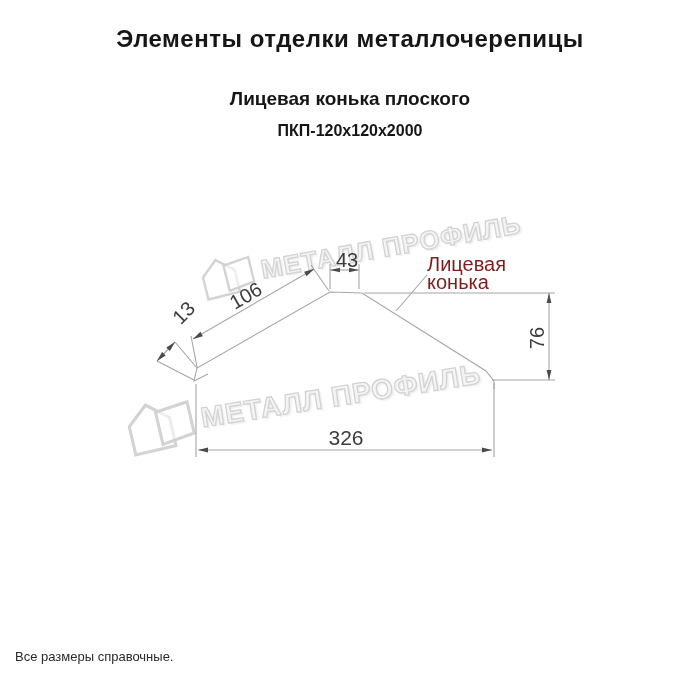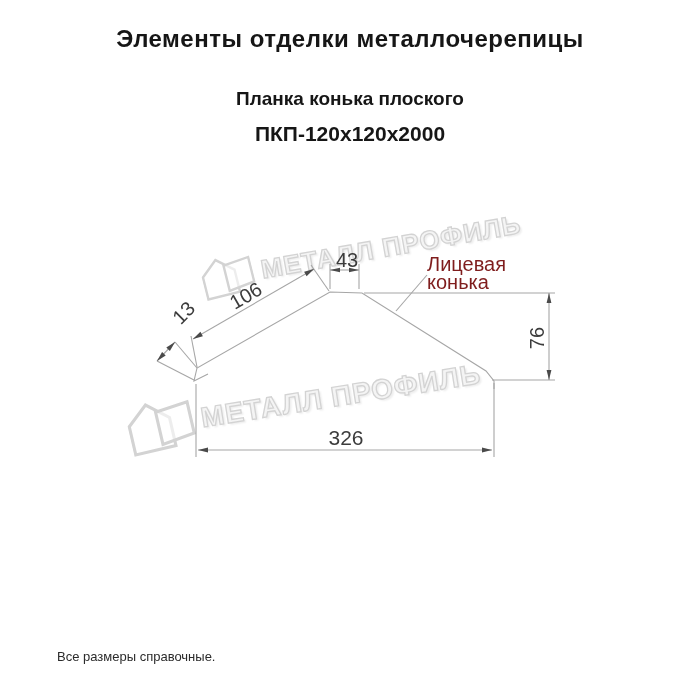--- a/index.html
+++ b/index.html
@@ -11,21 +11,21 @@
   .title{
     position:absolute;left:0;top:25px;width:100%;text-align:center;
     font-size:24px;font-weight:bold;color:#161616;letter-spacing:.5px;
   }
   .subtitle{
     position:absolute;left:0;top:88px;width:100%;text-align:center;
     font-size:19px;font-weight:bold;color:#161616;
   }
   .code{
     position:absolute;left:0;top:122px;width:100%;text-align:center;
-    font-size:21px;font-weight:bold;color:#161616;
+    font-size:16px;font-weight:bold;color:#161616;
   }
   
   .drawing{position:absolute;left:0;top:0;width:700px;height:700px;}
   .lines{position:absolute;left:0;top:0;width:700px;height:700px;}
   .dim{
     position:absolute;font-size:20px;color:#3c3c3c;white-space:nowrap;
     transform:translate(-50%,-50%);
   }
   .dim-28 {left:347px;top:260px;}
   .dim-106{left:246px;top:296px;transform:translate(-50%,-50%) rotate(-30deg);}
@@ -45,29 +45,29 @@
   .wm-lower{left:128px;top:402px;transform:rotate(-9deg);}
   .wm-text{
     font-weight:bold;color:#f4f4f4;letter-spacing:1px;white-space:nowrap;
     -webkit-text-stroke:1.3px #d3d3d3;
     text-shadow:2px 2px 2px rgba(0,0,0,0.07);
   }
   .wm-upper .wm-text{font-size:26px;}
   .wm-lower .wm-text{font-size:28px;}
   .wm-logo{flex:0 0 auto;transform:rotate(-4deg);}
   
-  .footer{position:absolute;left:15px;top:648px;font-size:13px;line-height:17px;color:#2b2b2b;margin-left:42px;}
+  .footer{position:absolute;left:15px;top:648px;font-size:13px;line-height:17px;color:#2b2b2b;}
 </style>
 </head>
 <body>
 
 <div class="page">
 
   <div class="title">Элементы отделки металлочерепицы</div>
-  <div class="subtitle">Планка конька плоского</div>
+  <div class="subtitle">Лицевая конька плоского</div>
   <div class="code">ПКП-120х120х2000</div>
 
   <div class="drawing">
 
     <div class="wm wm-upper">
       <svg class="wm-logo" width="52" height="44" viewBox="0 0 64 54">
         <path d="M2,22 L22,5 L42,22 L42,50 L2,50 Z" fill="rgba(255,255,255,0.6)" stroke="#d3d3d3" stroke-width="3"></path>
         <path d="M30,14 L62,11 L62,42 L30,46 Z" fill="rgba(255,255,255,0.6)" stroke="#d3d3d3" stroke-width="3"></path>
       </svg>
       <span class="wm-text">МЕТАЛЛ ПРОФИЛЬ</span>

